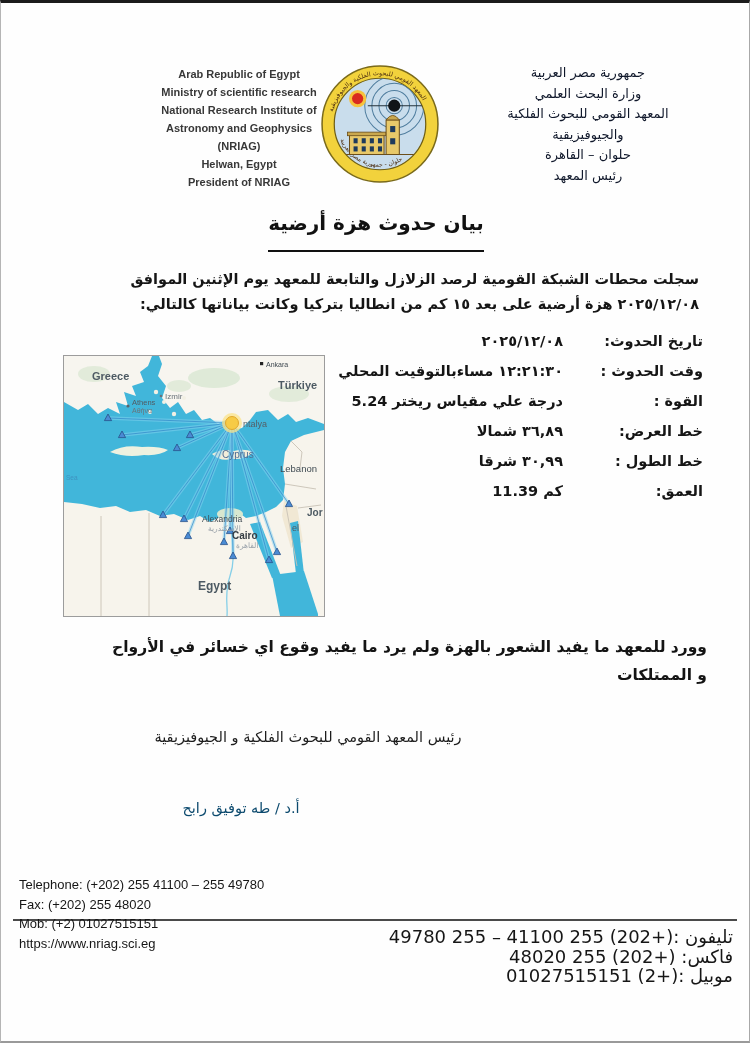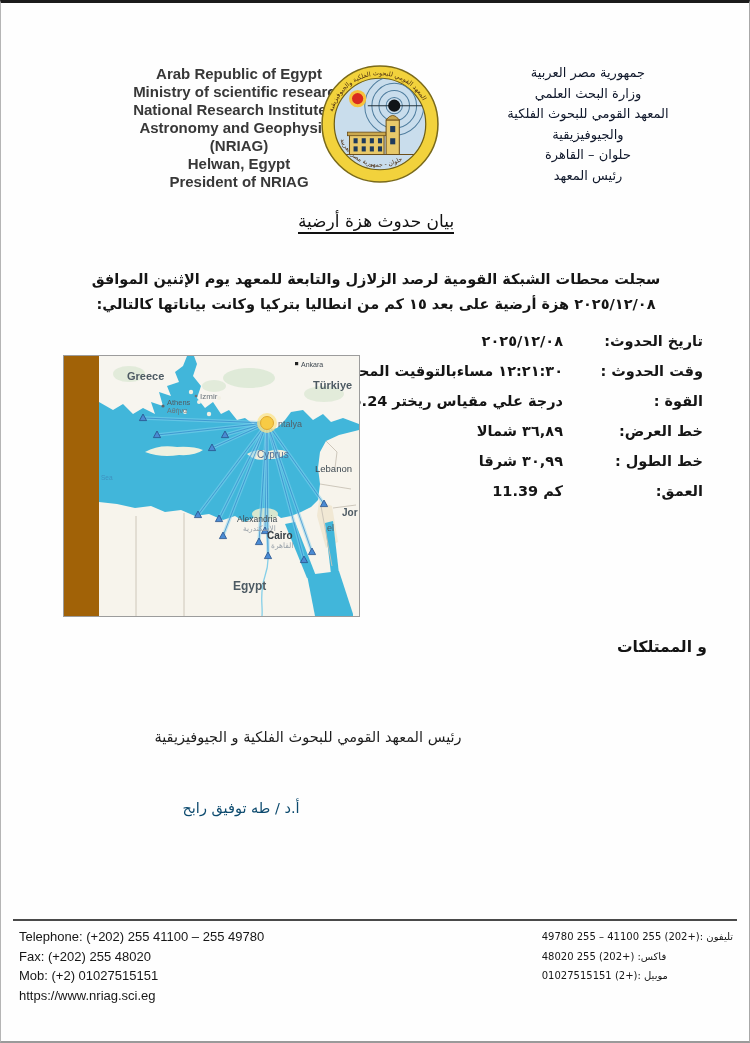--- a/index.html
+++ b/index.html
@@ -1,45 +1,45 @@
 <!DOCTYPE html>
 <html><head>
 <meta charset="utf-8">
 <style>
   html,body{margin:0;padding:0;background:#fff;}
   .page{position:relative;width:750px;height:1043px;background:#fefefe;overflow:hidden;
         border-top:3px solid #1c1c1c;border-left:1px solid #b5b5b5;border-right:1px solid #a8a8a8;
         border-bottom:2px solid #9a9a9a;box-sizing:border-box;
         font-family:"Liberation Sans","DejaVu Sans",sans-serif;color:#1a1a1a;}
   .abs{position:absolute;}
-  .hdr-en{left:88px;top:62px;width:300px;text-align:center;font-weight:700;font-size:15px;
+  .hdr-en{left:88px;top:62px;width:300px;text-align:center;font-weight:700;font-size:11px;
           line-height:18px;color:#383838;}
   .hdr-ar{left:478px;top:60px;width:218px;text-align:center;font-size:13px;line-height:20.5px;
           color:#0f172a;font-family:"DejaVu Sans",sans-serif;direction:rtl;}
   .logo{left:318px;top:60px;width:122px;height:122px;}
   .title-wrap{left:0;top:208px;width:750px;text-align:center;}
-  .title{display:inline-block;font-family:"DejaVu Sans",sans-serif;font-weight:400;font-size:17px;
-         color:#111;border-bottom:2px solid #111;padding-bottom:1px;direction:rtl;}
-  .intro{left:52px;top:264px;width:646px;direction:rtl;text-align:center;
+  .title{display:inline-block;font-family:"DejaVu Sans",sans-serif;font-weight:700;font-size:20px;
+         color:#111;border-bottom:2px solid #111;padding-bottom:15px;direction:rtl;}
+  .intro{left:52px;top:264px;width:646px;direction:rtl;
          font-family:"DejaVu Sans",sans-serif;font-weight:700;font-size:14.5px;line-height:25px;color:#151515;}
   .fields{right:46px;top:330px;direction:rtl;border-collapse:collapse;}
   .fields td{vertical-align:top;padding:0 0 14px 0;font-family:"DejaVu Sans",sans-serif;
              font-weight:700;font-size:14.5px;color:#151515;}
   .fields td.lbl{width:110px;white-space:nowrap;text-align:right;}
   .fields td.val{direction:ltr;text-align:right;padding-left:6px;padding-right:30px;min-width:215px;}
-  .mapbox{left:62px;top:352px;width:260px;height:260px;border:1px solid #9c9c9c;background:#a16207;padding-left:35px;}
+  .mapbox{left:62px;top:352px;width:260px;height:260px;border:1px solid #9c9c9c;background:#ef4444;}
   .closing{left:40px;top:630px;width:666px;direction:rtl;text-align:right;
            font-family:"DejaVu Sans",sans-serif;font-weight:700;font-size:15.5px;line-height:28px;color:#141414;}
   .sig-pos{left:128px;top:726px;width:358px;text-align:center;direction:rtl;
            font-family:"DejaVu Sans",sans-serif;font-size:14.5px;color:#1c1c1c;}
   .sig-name{left:150px;top:797px;width:180px;text-align:center;direction:rtl;
             font-family:"DejaVu Sans",sans-serif;font-size:14.5px;color:#0c4a6e;}
   .foot-rule{left:12px;top:916px;width:724px;border-top:2px solid #4a4a4a;height:0;}
-  .foot-left{left:18px;top:924px;font-size:13px;line-height:19.5px;color:#161616;}
-  .foot-right{right:16px;top:924px;text-align:left;direction:rtl;font-size:10px;line-height:19.5px;
+  .foot-left{left:18px;top:872px;font-size:13px;line-height:19.5px;color:#161616;}
+  .foot-right{right:16px;top:924px;text-align:right;direction:rtl;font-size:18px;line-height:19.5px;
               color:#161616;font-family:"DejaVu Sans",sans-serif;}
   .map-label{font-family:"Liberation Sans","DejaVu Sans",sans-serif;}
 </style>
 </head>
 <body>
 
 <div class="page">
 
   <div class="abs hdr-en">
       <div>Arab Republic of Egypt</div>
@@ -249,20 +249,21 @@
         <text x="144" y="175" font-size="7.5" fill="#98a0a8" font-family="DejaVu Sans, sans-serif">الإسكندرية</text>
         <text x="168" y="183" font-size="10" font-weight="bold" fill="#353d44">Cairo</text>
         <text x="172" y="192" font-size="7.5" fill="#9aa2aa" font-family="DejaVu Sans, sans-serif">القاهرة</text>
         <text x="134" y="234" font-size="12" font-weight="bold" fill="#4d5a63">Egypt</text>
         <text x="2" y="124" font-size="6.5" fill="#3f93c0">Sea</text>
       </g>
     </svg>
   </div>
 
   <div class="abs closing">
+    <div>وورد للمعهد ما يفيد الشعور بالهزة ولم يرد ما يفيد وقوع اي خسائر في الأرواح</div>
     <div>و الممتلكات</div>
   </div>
 
   <div class="abs sig-pos">رئيس المعهد القومي للبحوث الفلكية و الجيوفيزيقية</div>
   <div class="abs sig-name">أ.د / طه توفيق رابح</div>
 
   <div class="abs foot-rule"></div>
   <div class="abs foot-left">
       <div>Telephone: (+202) 255 41100 – 255 49780</div>
       <div>Fax: (+202) 255 48020</div>

